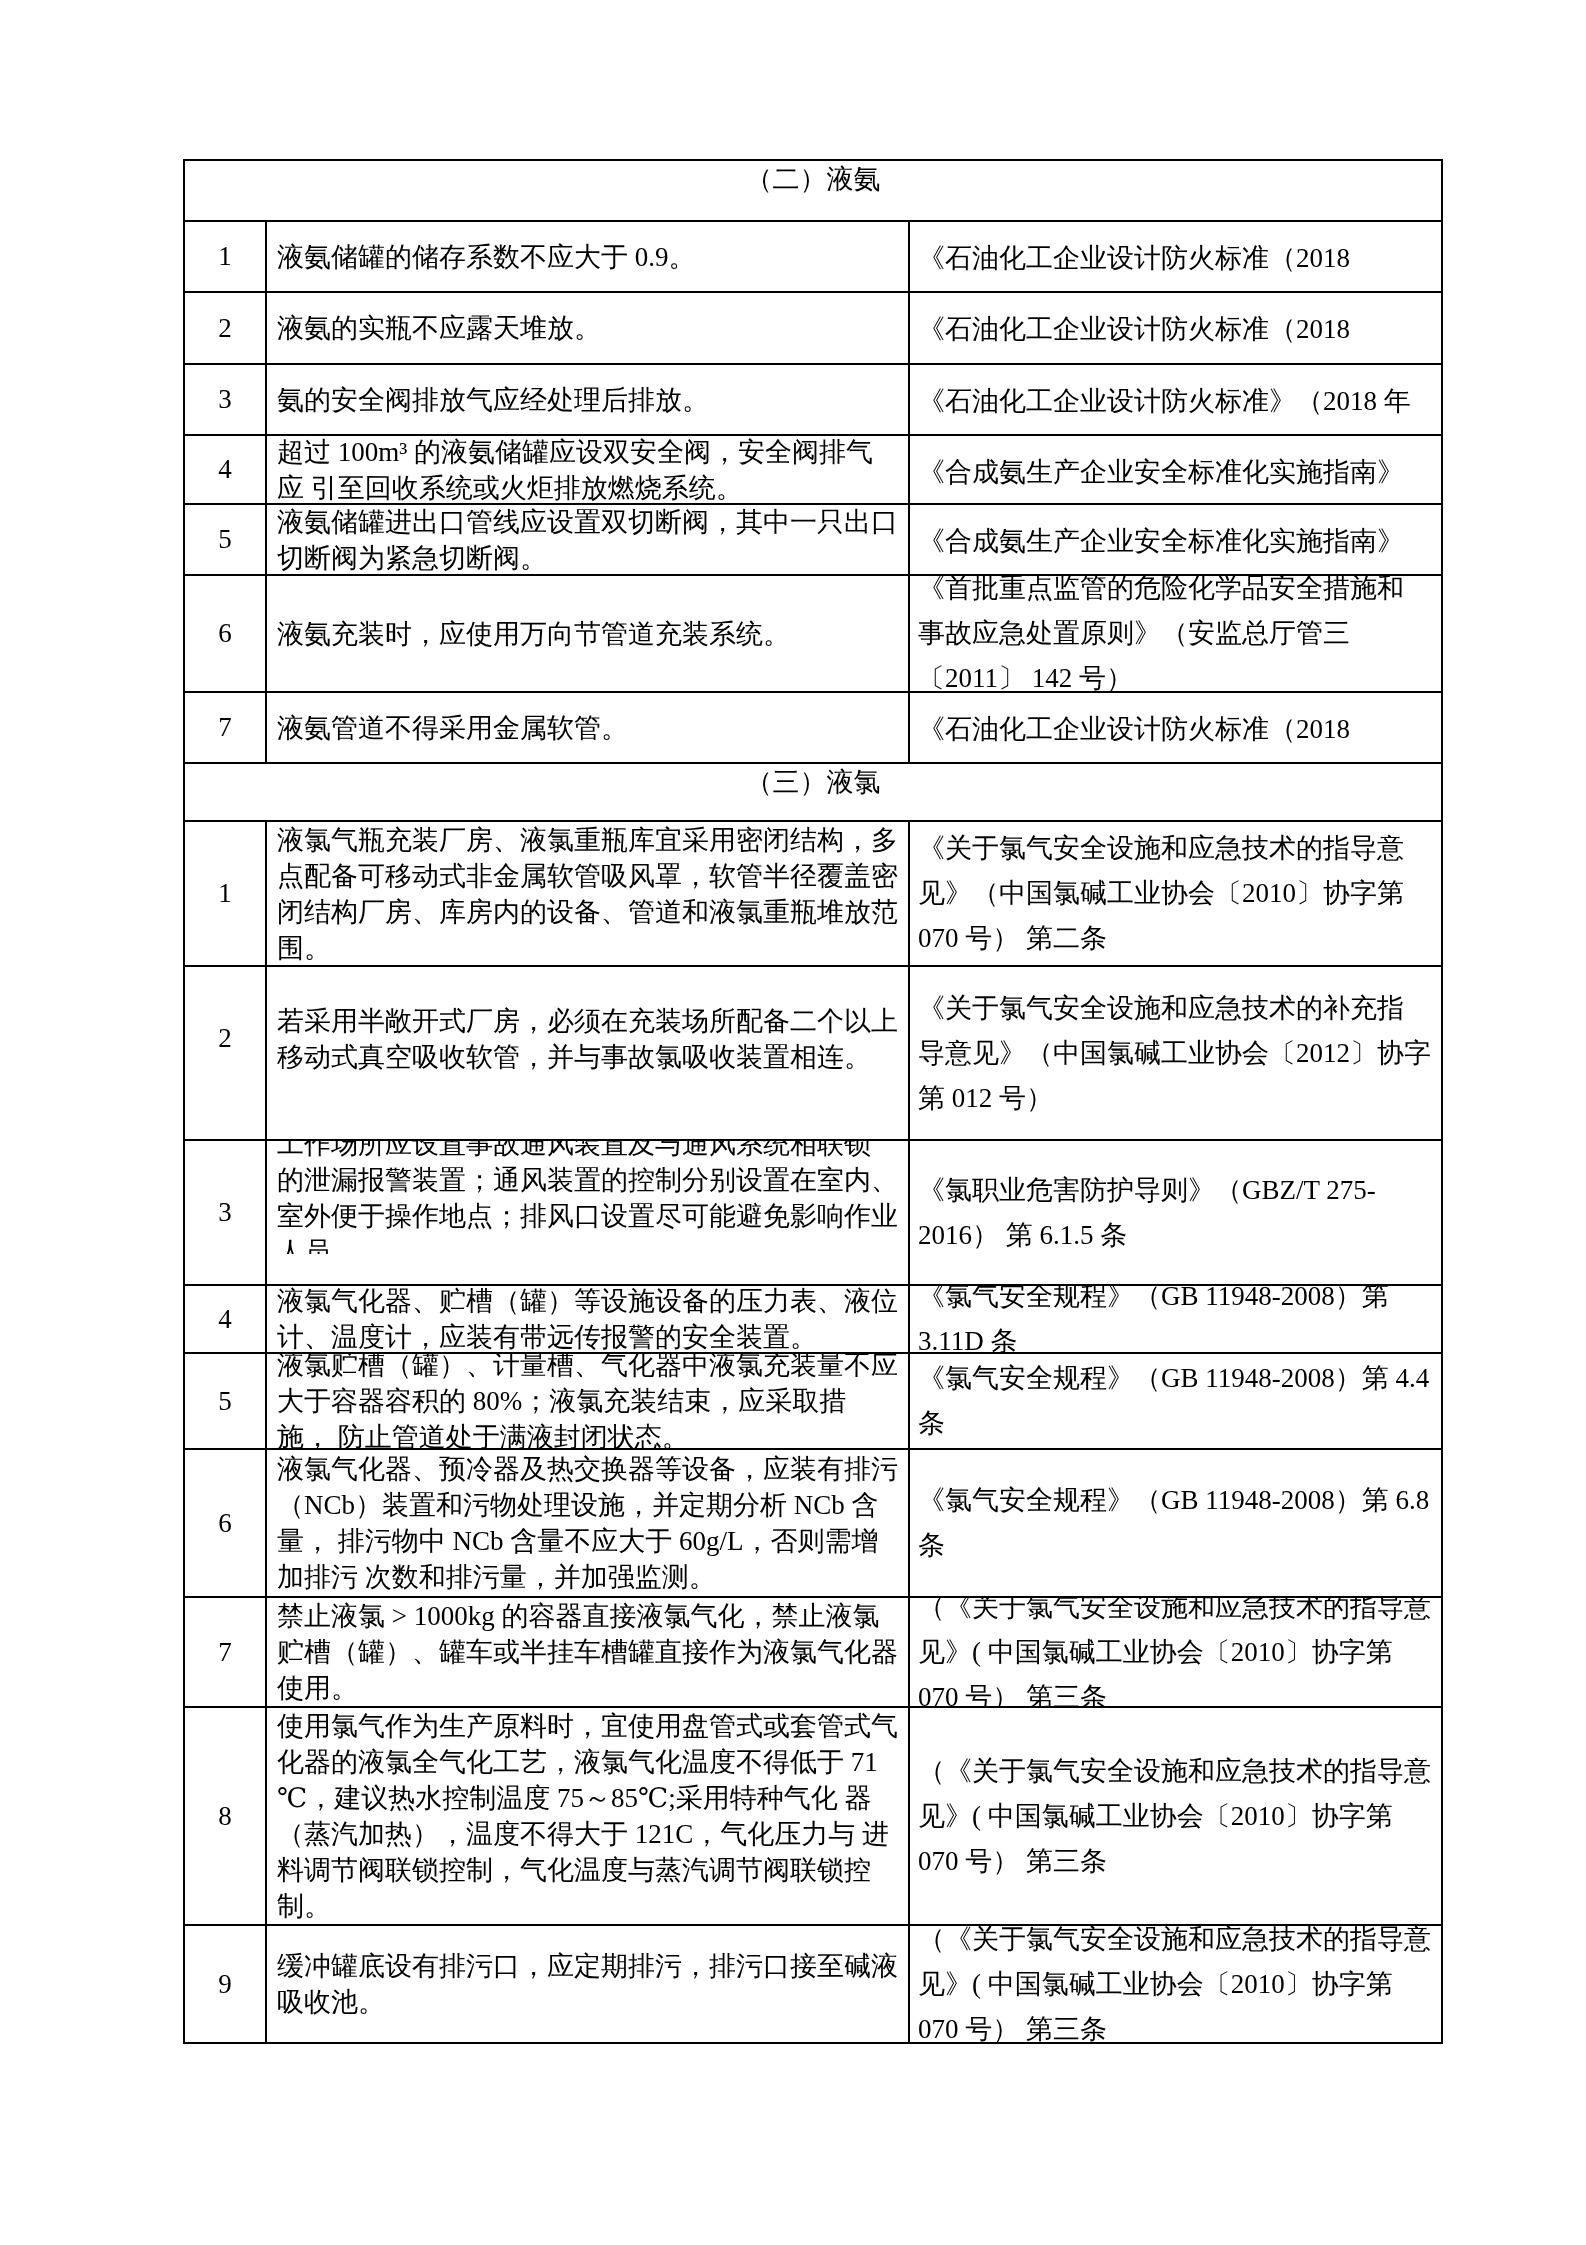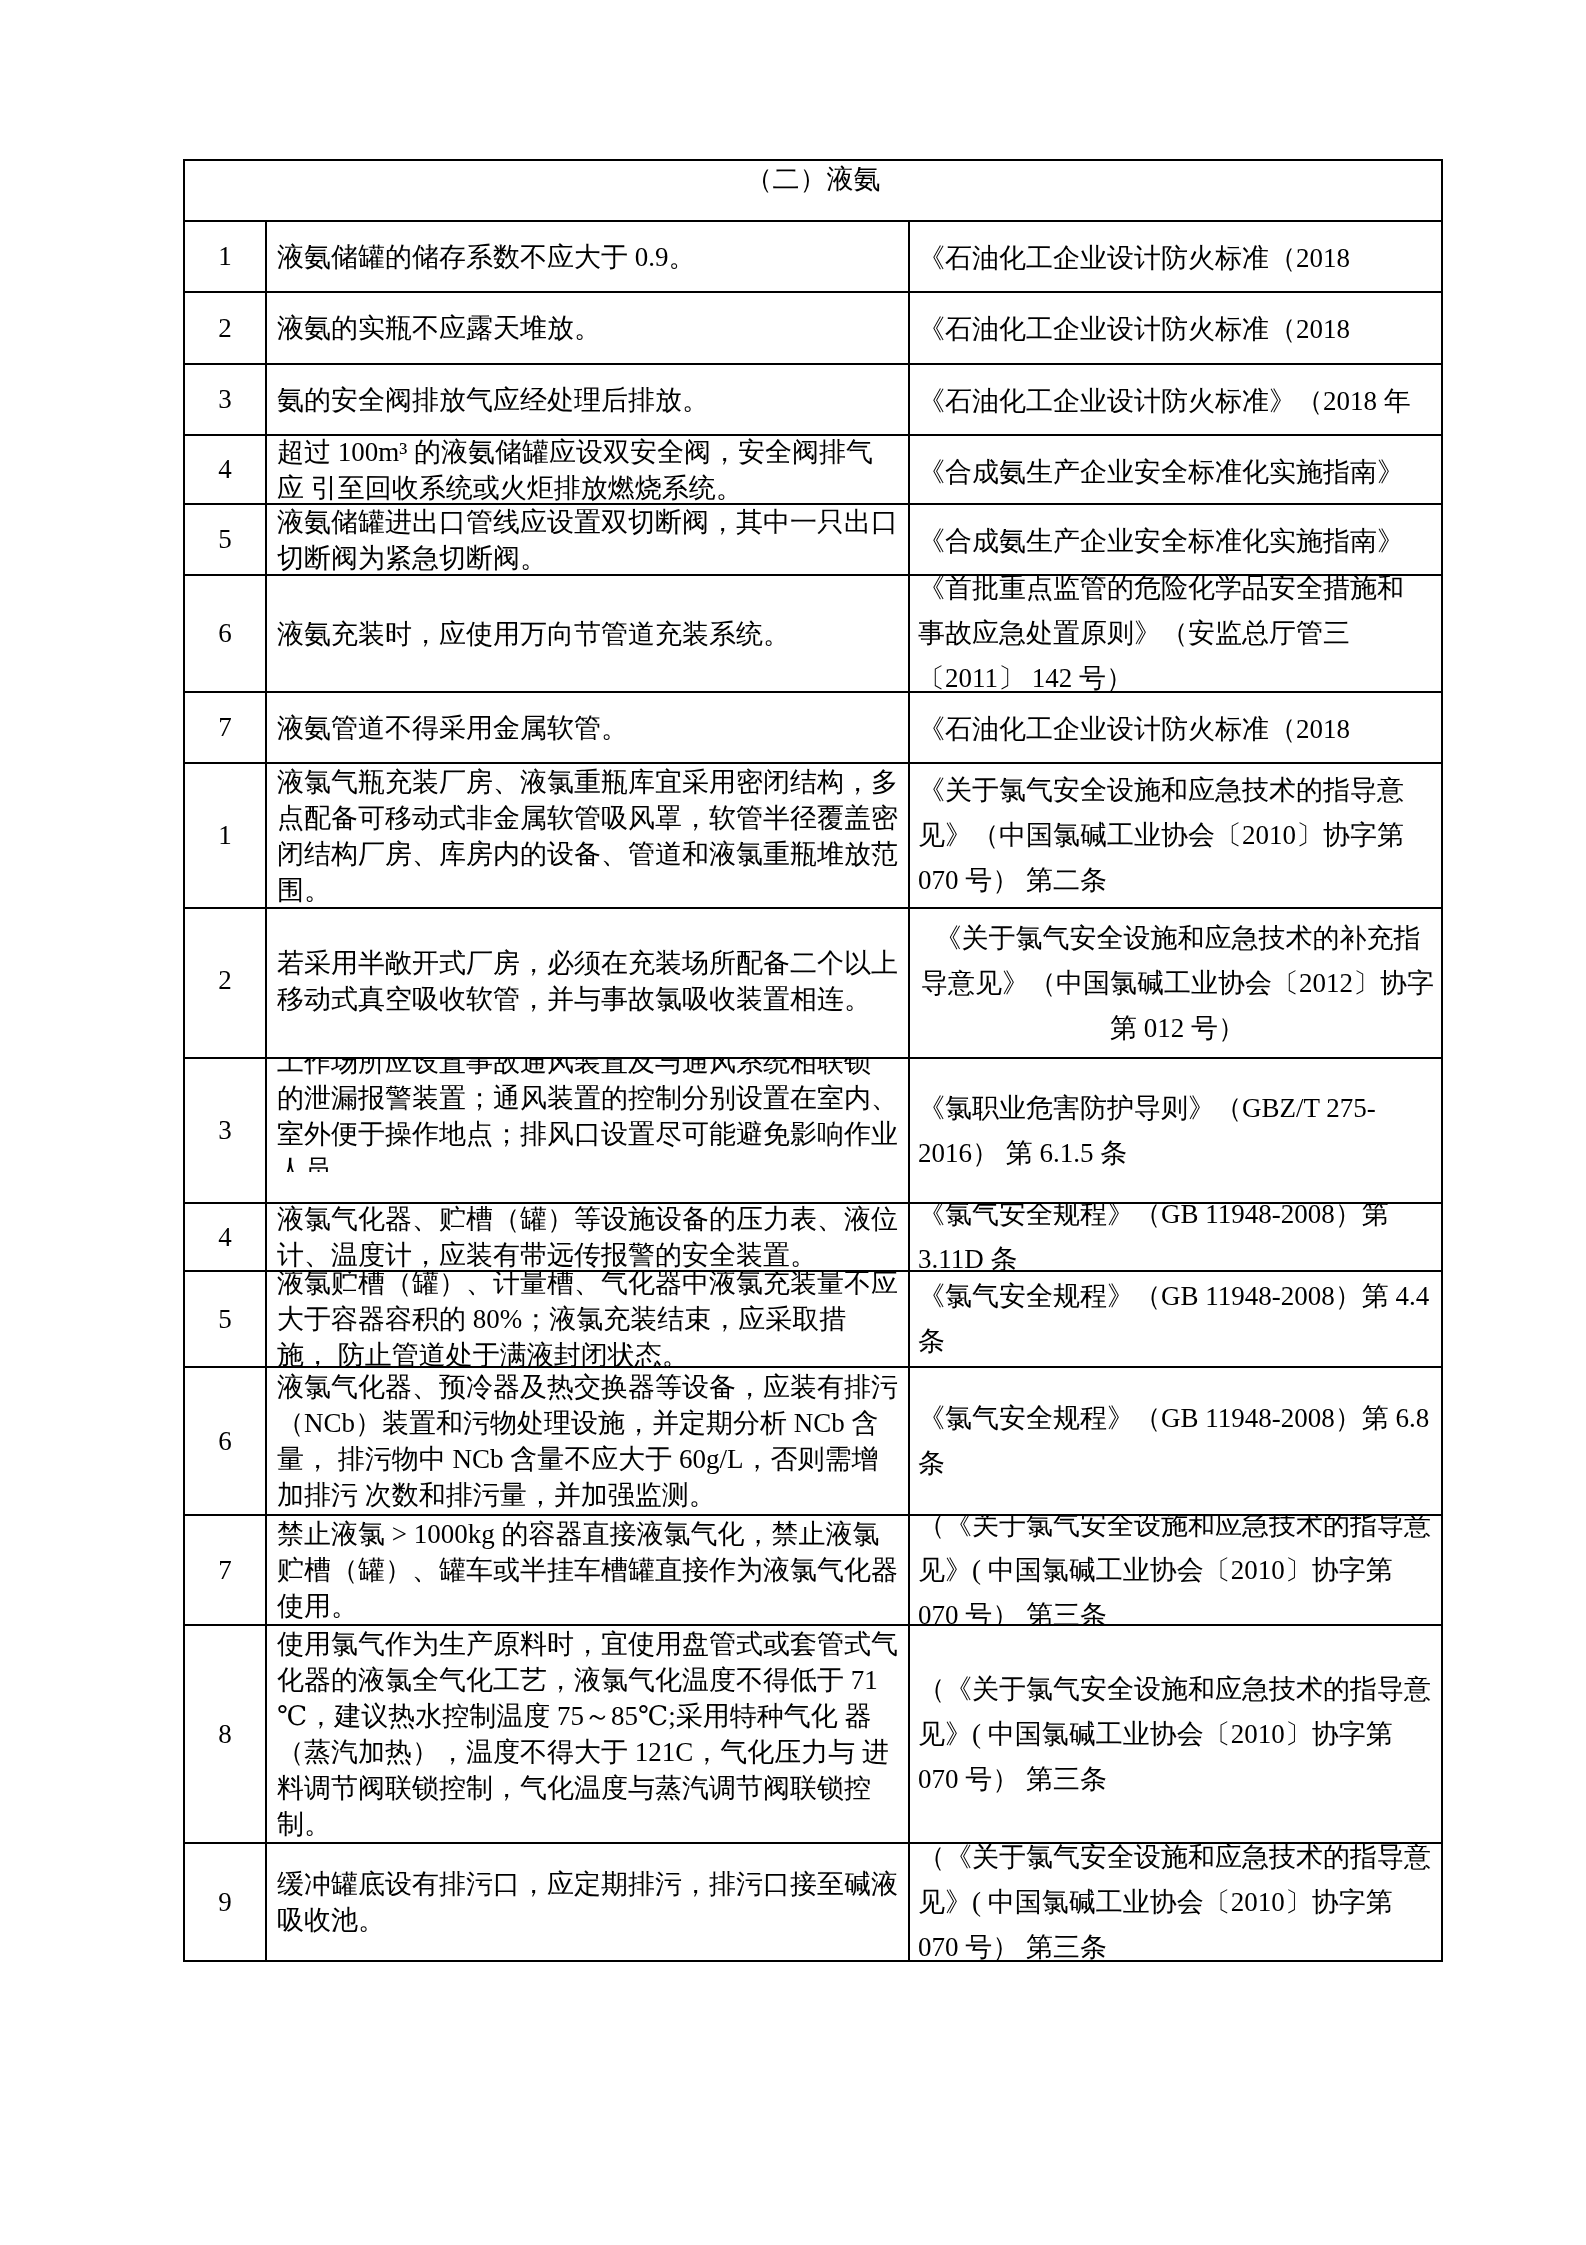--- a/index.html
+++ b/index.html
@@ -133,40 +133,43 @@
           <td>
             <div class="num-inner clip" style="height: 69px;">7</div>
           </td>
           <td>
             <div class="content-inner clip" style="height: 69px;">液氨管道不得采用金属软管。</div>
           </td>
           <td>
             <div class="basis-wide clip" style="height: 64px;">《石油化工企业设计防火标准（2018 版）》 （GB 50160-2008）第 7.2.18 条</div>
           </td>
         </tr>
+        <tr class="section-row">
+          <td colspan="3" style="height: 56px;">（三）液氯</td>
+        </tr>
         <tr>
           <td>
             <div class="num-inner clip" style="height: 143px;">1</div>
           </td>
           <td>
             <div class="content-inner clip" style="height: 143px;">液氯气瓶充装厂房、液氯重瓶库宜采用密闭结构，多 点配备可移动式非金属软管吸风罩，软管半径覆盖密 闭结构厂房、库房内的设备、管道和液氯重瓶堆放范 围。</div>
           </td>
           <td>
             <div class="basis-normal clip" style="height: 143px;">《关于氯气安全设施和应急技术的指导意 见》（中国氯碱工业协会〔2010〕协字第 070 号） 第二条</div>
           </td>
         </tr>
         <tr>
           <td>
             <div class="num-inner clip" style="height: 143px;">2</div>
           </td>
           <td>
             <div class="content-inner clip" style="height: 143px;">若采用半敞开式厂房，必须在充装场所配备二个以上 移动式真空吸收软管，并与事故氯吸收装置相连。</div>
           </td>
           <td>
-            <div class="basis-normal clip" style="height: 148px; text-align: center;">《关于氯气安全设施和应急技术的补充指 导意见》（中国氯碱工业协会〔2012〕协字 第 012 号）</div>
+            <div class="basis-normal clip" style="height: 172px;">《关于氯气安全设施和应急技术的补充指 导意见》（中国氯碱工业协会〔2012〕协字 第 012 号）</div>
           </td>
         </tr>
         <tr>
           <td>
             <div class="num-inner clip" style="height: 143px;">3</div>
           </td>
           <td>
             <div class="content-inner clip" style="height: 113px;">工作场所应设置事故通风装置及与通风系统相联锁 的泄漏报警装置；通风装置的控制分别设置在室内、室外便于操作地点；排风口设置尽可能避免影响作业 人员。</div>
           </td>
           <td>

